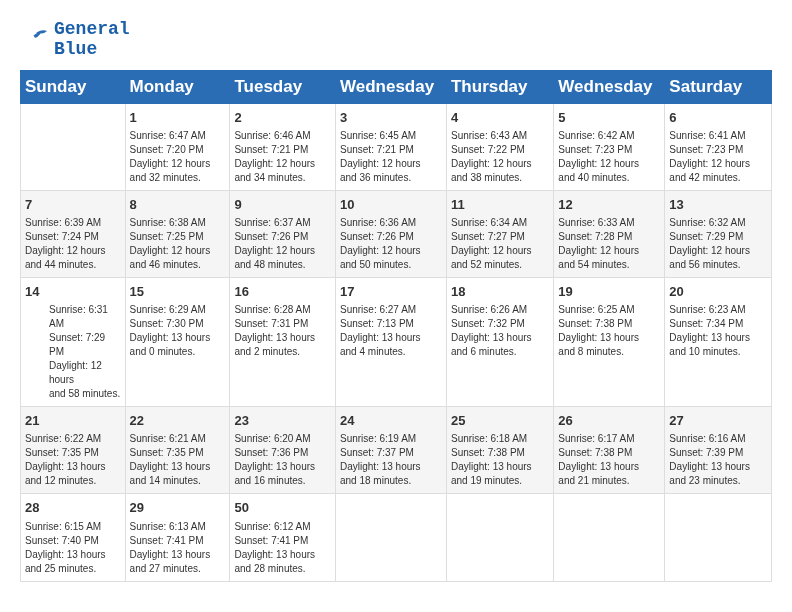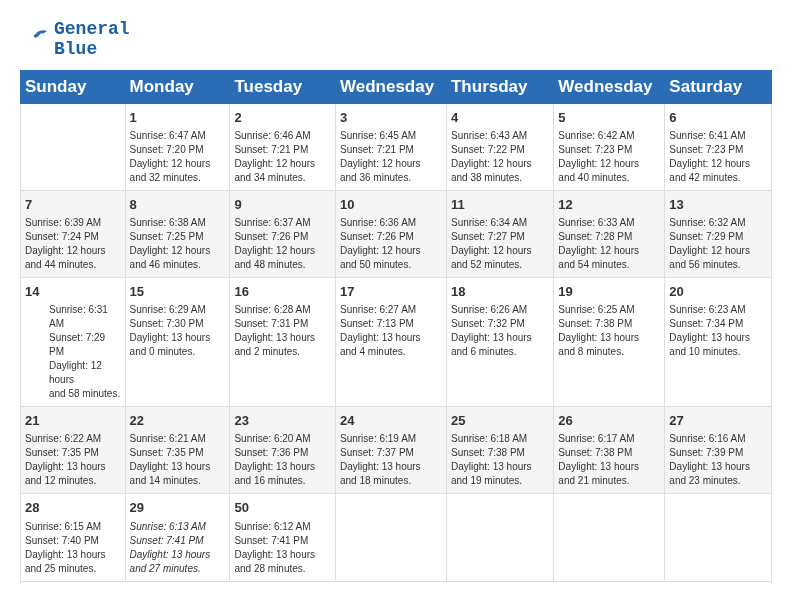--- a/index.html
+++ b/index.html
@@ -328,21 +328,21 @@
       <tr>
         <td>
           <span class="day-num">28</span>
           <div class="day-info" style="white-space: pre-line;">Sunrise: 6:15 AM
 Sunset: 7:40 PM
 Daylight: 13 hours
 and 25 minutes.</div>
         </td>
         <td>
           <span class="day-num">29</span>
-          <div class="day-info" style="white-space: pre-line; font-style: italic;">Sunrise: 6:13 AM
+          <div class="day-info" style="white-space: pre-line;">Sunrise: 6:13 AM
 Sunset: 7:41 PM
 Daylight: 13 hours
 and 27 minutes.</div>
         </td>
         <td>
           <span class="day-num">50</span>
           <div class="day-info" style="white-space: pre-line;">Sunrise: 6:12 AM
 Sunset: 7:41 PM
 Daylight: 13 hours
 and 28 minutes.</div>

